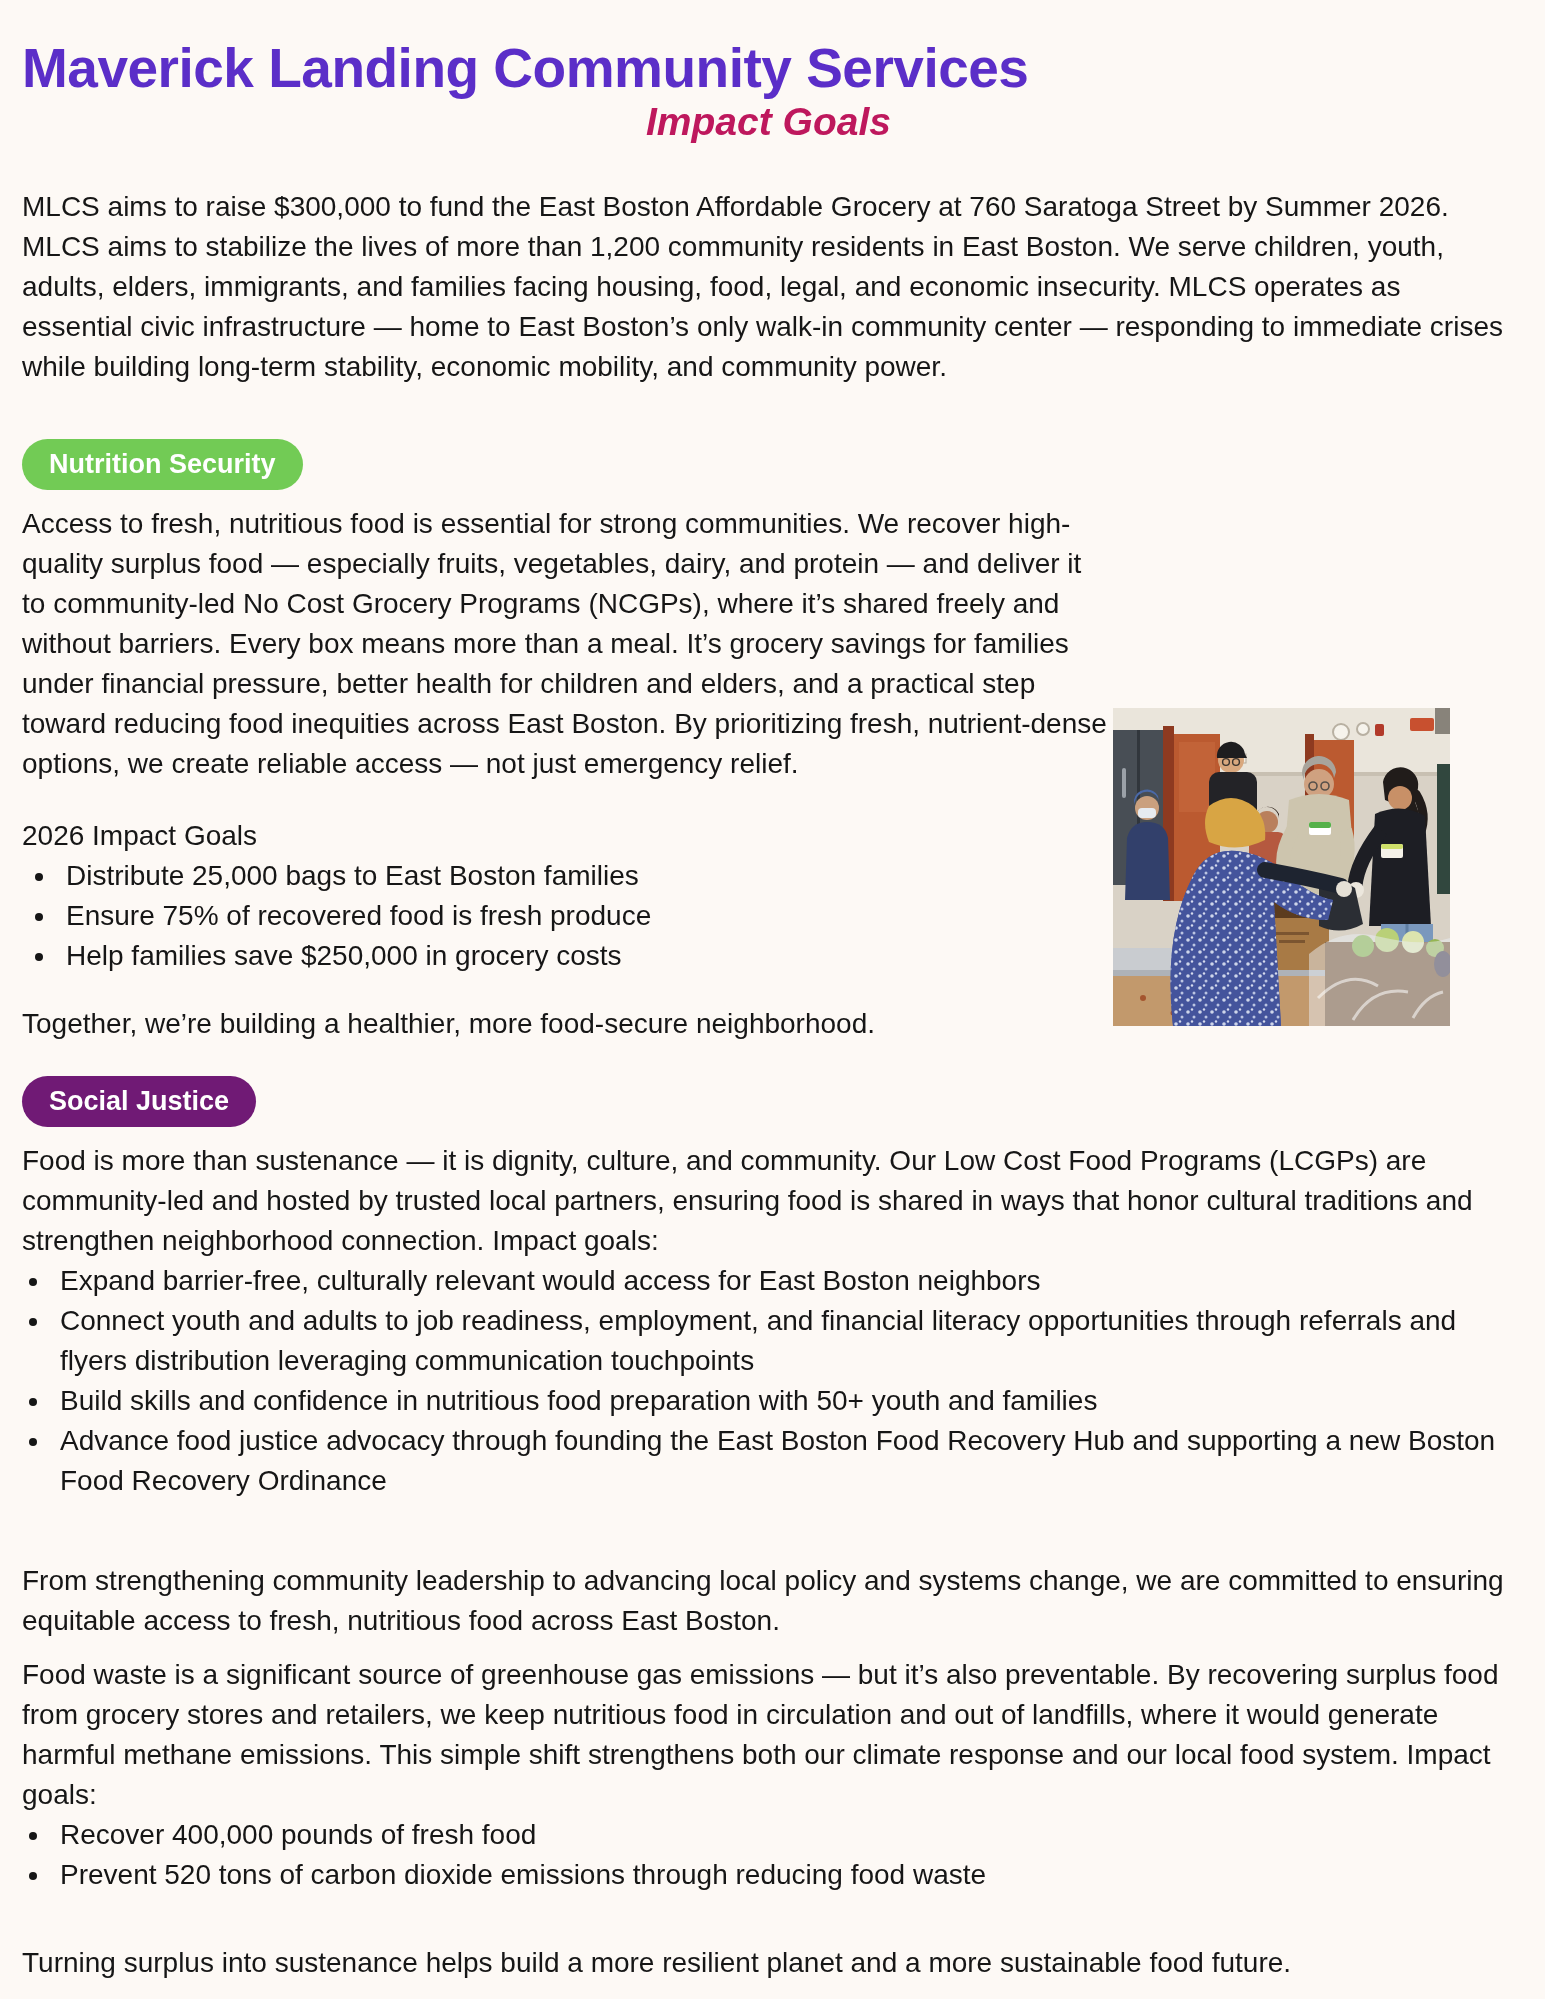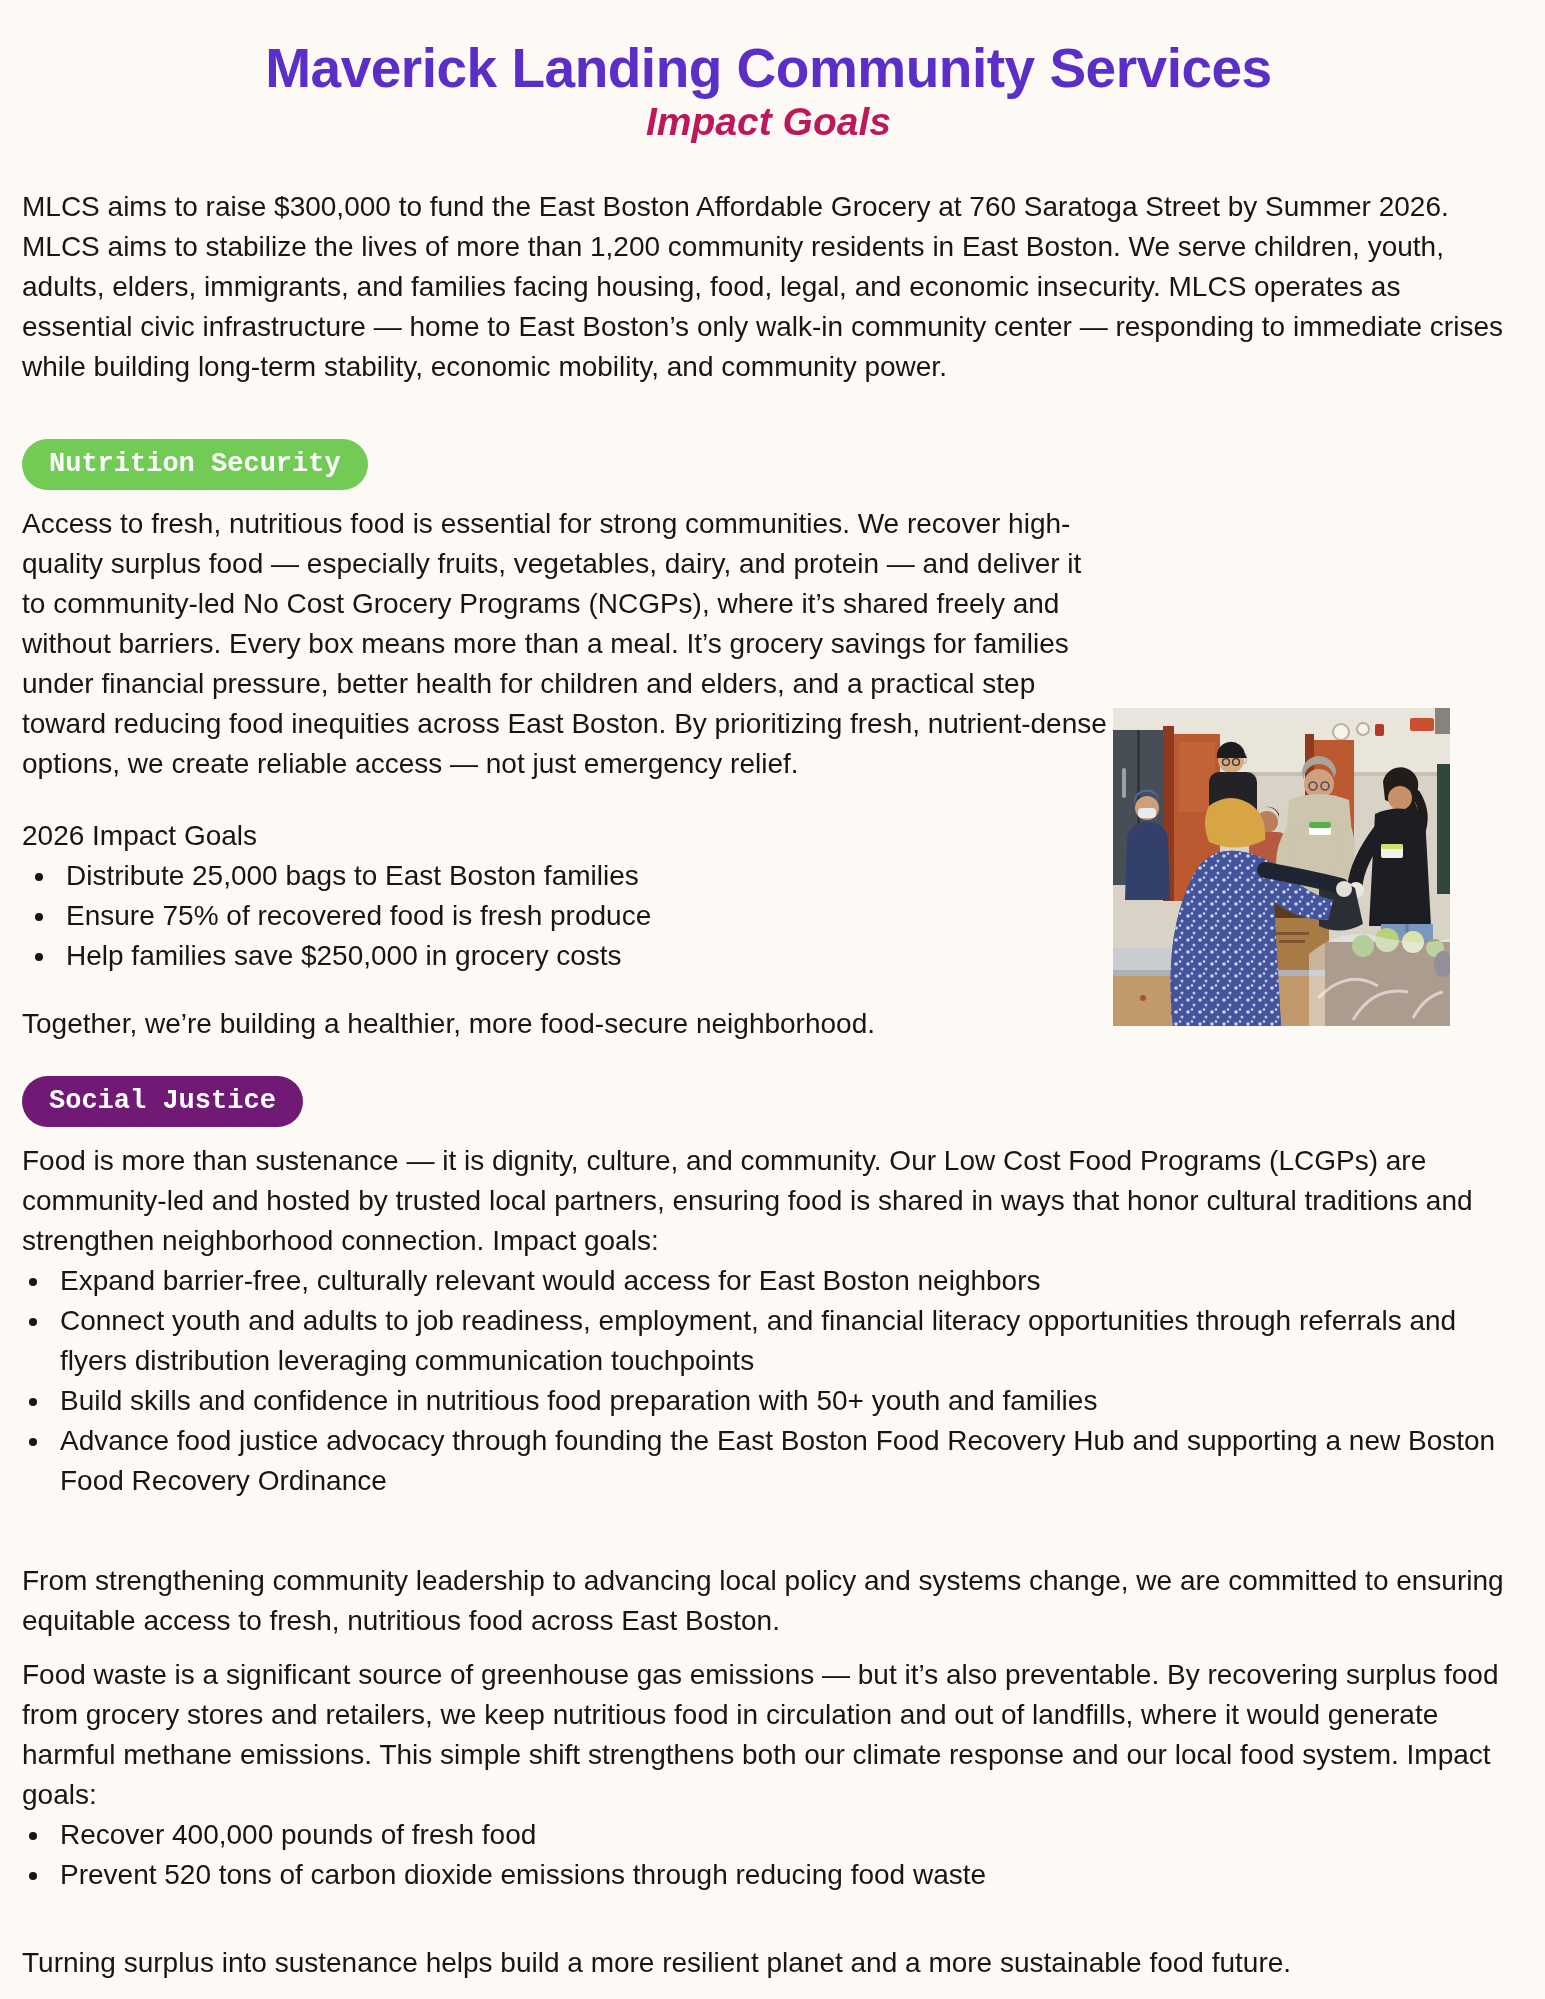--- a/index.html
+++ b/index.html
@@ -7,39 +7,38 @@
     position:relative;
     width:1545px; height:1999px;
     box-sizing:border-box;
     padding:40px 30px 0 22px;
     overflow:hidden;
     background:#fdf9f5;
     font-family:"Liberation Sans","DejaVu Sans",sans-serif;
     color:#161616;
   }
   h1.title {
-    margin:0; text-align:center;
+    margin:0; 
     font-size:55px; line-height:1.05; font-weight:bold;
     color:#5b2ec8; letter-spacing:-0.5px;
   }
   h2.subtitle {
     margin:4px 0 0; text-align:center;
     font-size:39px; line-height:1.05; font-weight:bold;
     color:#5b2ec8;
   }
   p, li { font-size:28px; line-height:40px; margin:0; }
   .intro { margin-top:44px; max-width:1492px; }
   .badge {
     display:inline-block;
     padding:10px 27px;
     border-radius:34px;
     color:#ffffff;
     font-size:27px; line-height:31px;
     font-weight:bold;
-    font-family:Liberation Mono, monospace;
   }
   .badge-wrap-1 { margin-top:52px; }
   .badge-wrap-2 { margin-top:32px; }
   .badge-wrap-3 { margin-top:22px; }
   .sec-body { margin-top:14px; max-width:1495px; }
   .sec-body.narrow { max-width:1088px; }
   .goals-heading { margin-top:32px; }
   ul.goals { margin:0; max-width:1460px; }
   ul.goals.indent-lg { padding-left:36px; }
   ul.goals.indent-sm { padding-left:30px; }

